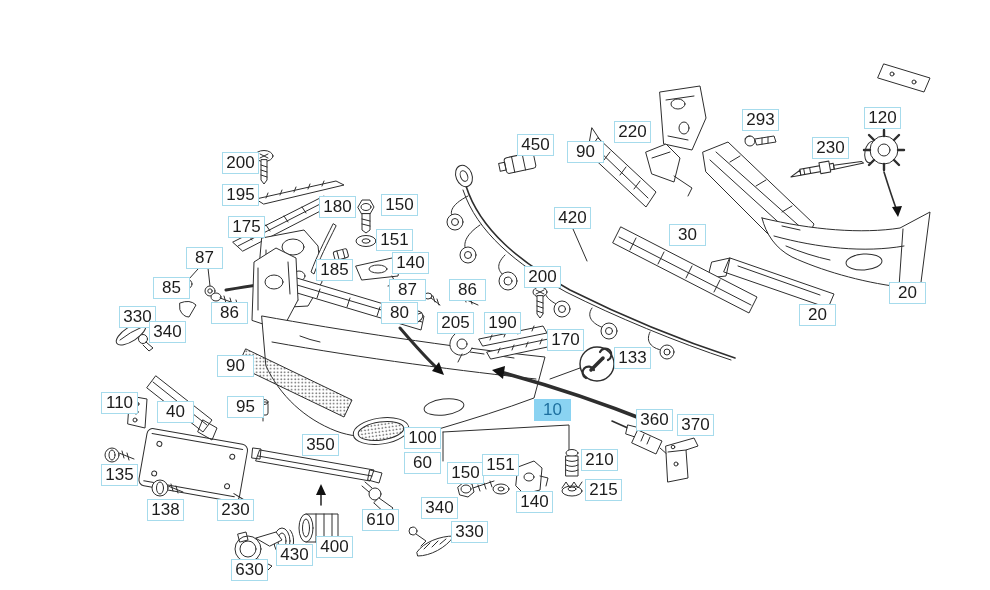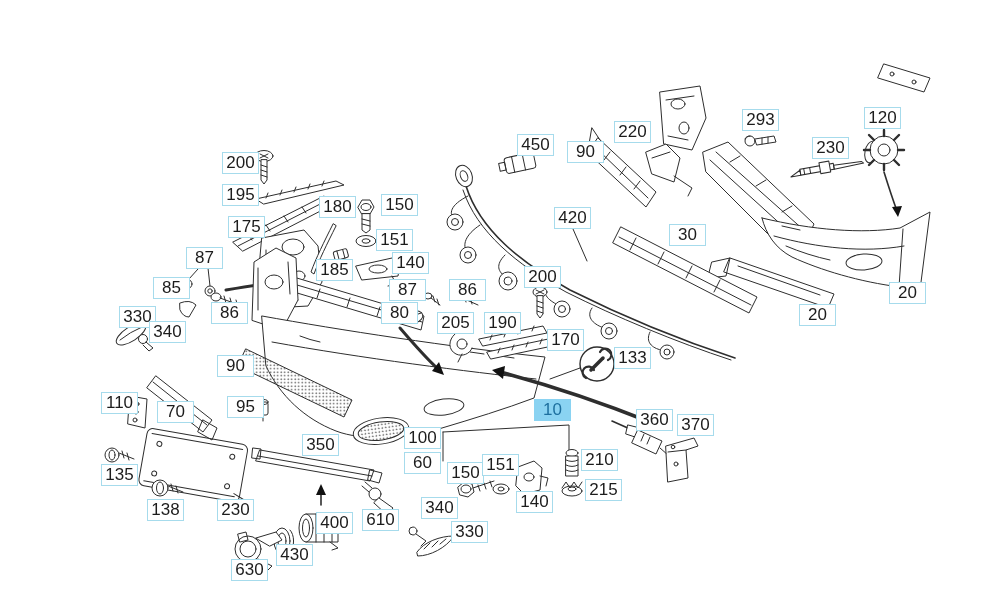--- a/index.html
+++ b/index.html
@@ -384,21 +384,21 @@
 <div class="lbl" style="left:316px;top:259px">185</div>
 <div class="lbl" style="left:392px;top:252px">140</div>
 <div class="lbl" style="left:389px;top:279px">87</div>
 <div class="lbl" style="left:186px;top:247px">87</div>
 <div class="lbl" style="left:153px;top:277px">85</div>
 <div class="lbl" style="left:211px;top:302px">86</div>
 <div class="lbl" style="left:119px;top:306px">330</div>
 <div class="lbl" style="left:149px;top:321px">340</div>
 <div class="lbl" style="left:217px;top:355px">90</div>
 <div class="lbl" style="left:101px;top:392px">110</div>
-<div class="lbl" style="left:157px;top:401px">70</div>
+<div class="lbl" style="left:157px;top:401px">40</div>
 <div class="lbl" style="left:227px;top:396px">95</div>
 <div class="lbl" style="left:101px;top:464px">135</div>
 <div class="lbl" style="left:147px;top:499px">138</div>
 <div class="lbl" style="left:217px;top:499px">230</div>
 <div class="lbl" style="left:302px;top:434px">350</div>
 <div class="lbl" style="left:381px;top:302px">80</div>
 <div class="lbl" style="left:437px;top:312px">205</div>
 <div class="lbl" style="left:484px;top:312px">190</div>
 <div class="lbl" style="left:449px;top:279px">86</div>
 <div class="lbl" style="left:524px;top:266px">200</div>
@@ -420,17 +420,17 @@
 <div class="lbl" style="left:447px;top:462px">150</div>
 <div class="lbl" style="left:482px;top:454px">151</div>
 <div class="lbl" style="left:516px;top:491px">140</div>
 <div class="lbl" style="left:581px;top:449px">210</div>
 <div class="lbl" style="left:585px;top:479px">215</div>
 <div class="lbl" style="left:636px;top:409px">360</div>
 <div class="lbl" style="left:677px;top:414px">370</div>
 <div class="lbl" style="left:362px;top:509px">610</div>
 <div class="lbl" style="left:421px;top:497px">340</div>
 <div class="lbl" style="left:451px;top:521px">330</div>
-<div class="lbl" style="left:316px;top:512px">400</div>
+<div class="lbl" style="left:316px;top:536px">400</div>
 <div class="lbl" style="left:276px;top:544px">430</div>
 <div class="lbl" style="left:231px;top:559px">630</div>
 
 </div>
 
 </body></html>

